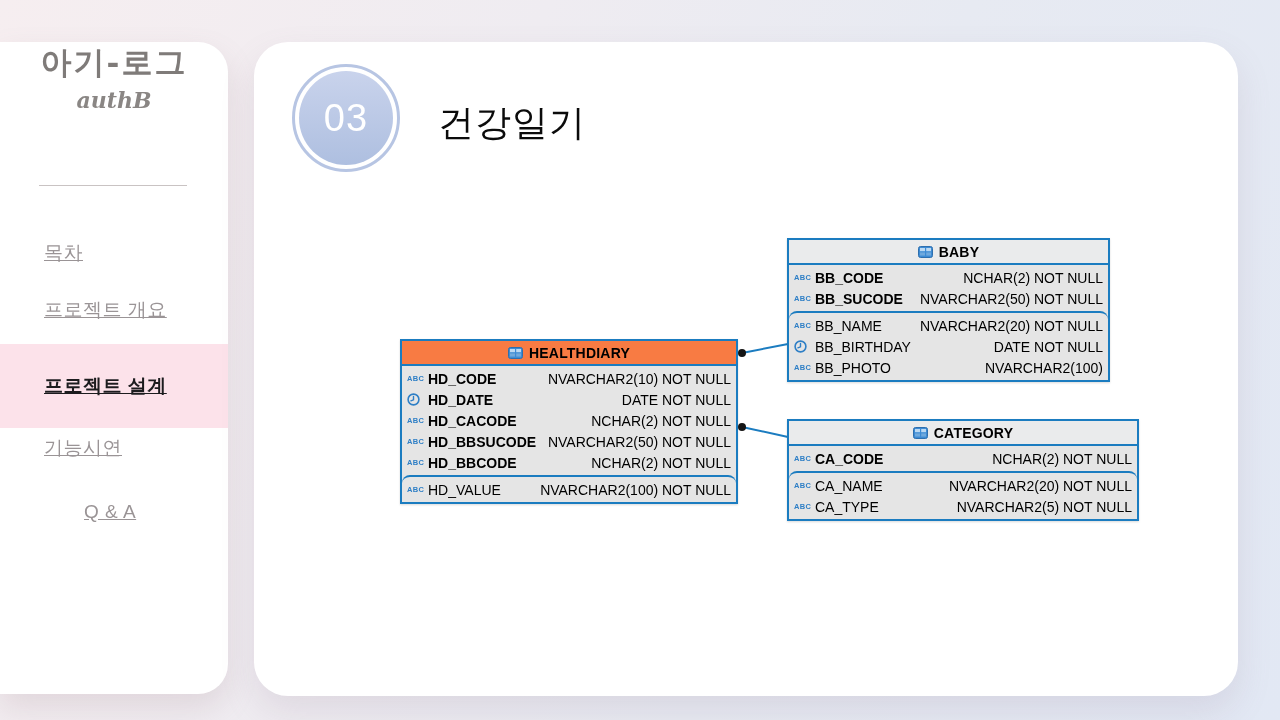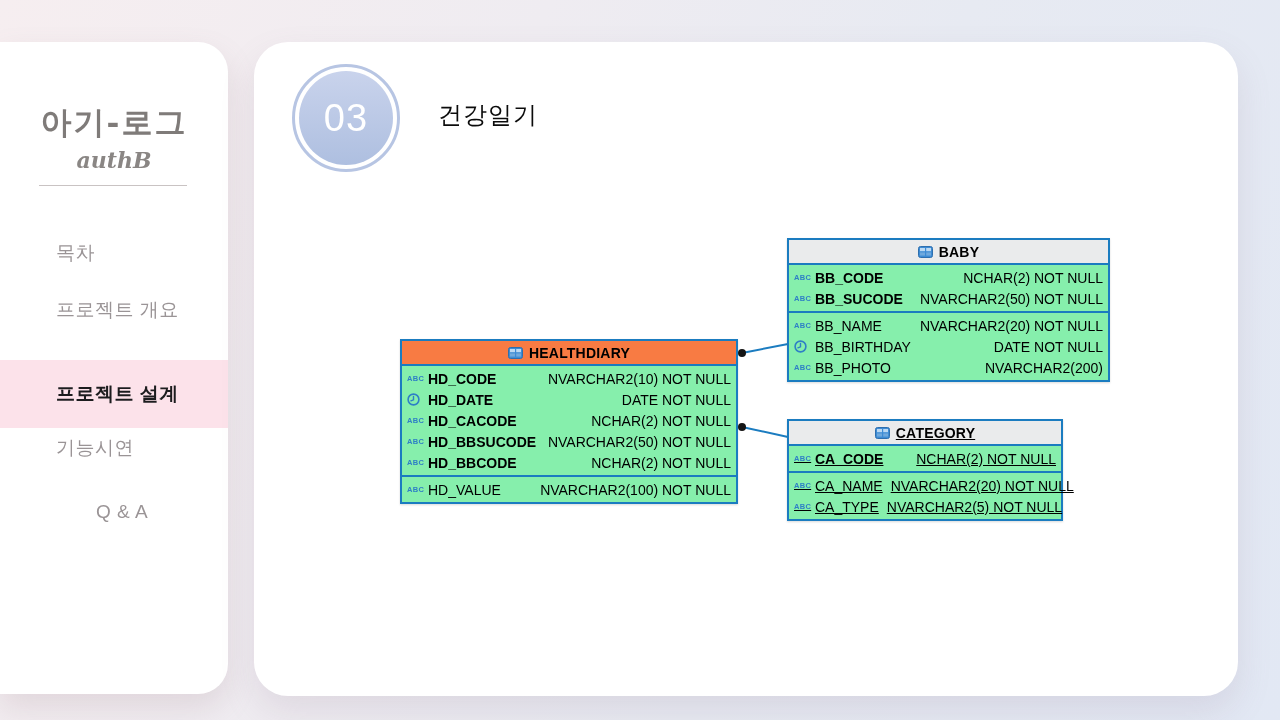--- a/index.html
+++ b/index.html
@@ -9,33 +9,33 @@
     background:linear-gradient(112deg,#f6eef0 0%,#efecf1 35%,#e7eaf2 62%,#e2e8f4 100%);
     position:relative;
   }
 
   
   .sidebar {
     position:absolute; left:0; top:42px; width:228px; height:652px;
     background:#ffffff; border-radius:0 30px 30px 0;
     box-shadow:0 14px 30px rgba(150,115,130,.18);
   }
-  .logo-block { position:absolute; top:0; left:0; width:228px; text-align:center; padding-top:60px; }
+  .logo-block { position:absolute; top:0; left:0; width:228px; text-align:center; }
   .logo-title {
     font-size:31px; font-weight:700; color:#7f7b79; letter-spacing:2px;
     font-family:"DejaVu Serif","Liberation Serif",serif;
   }
   .logo-subtitle {
     font-size:22px; font-weight:700; font-style:italic; color:#8a8684; margin-top:3px;
     font-family:"DejaVu Serif","Liberation Serif",serif;
   }
   .logo-divider { position:absolute; left:39px; top:143px; width:148px; height:1px; background:#c9c3c3; border:none; }
   .nav-item {
     position:absolute; left:0; width:228px; display:flex; align-items:center;
-    padding-left:56px; font-size:19px; color:#9a9496; cursor:pointer; letter-spacing:.5px;
+    padding-left:44px; font-size:19px; color:#9a9496; cursor:pointer; letter-spacing:.5px;text-decoration:underline;
   }
   .nav-item.active { background:#fce2ea; color:#1c1c1e; font-weight:600; }
 
   
   .main-card {
     position:absolute; left:254px; top:42px; width:984px; height:654px;
     background:#ffffff; border-radius:34px;
     box-shadow:0 16px 34px rgba(140,120,140,.16);
   }
   .slide-num-circle {
@@ -43,36 +43,36 @@
     border:3px solid #b7c5e3; border-radius:50%;
     display:flex; align-items:center; justify-content:center; background:#fff;
   }
   .slide-num-inner {
     width:94px; height:94px; border-radius:50%;
     background:linear-gradient(180deg,#c9d3ec 0%,#aebfe0 100%);
     display:flex; align-items:center; justify-content:center;
     color:#ffffff; font-size:38px; letter-spacing:1px;
   }
   .slide-title {
-    position:absolute; left:184px; top:57px; font-size:24px; font-weight:500; color:#0b0b0b;
+    position:absolute; left:184px; top:57px; font-size:36px; font-weight:500; color:#0b0b0b;
     letter-spacing:1px;
   }
 
   
   .erd-table {
-    position:absolute; background:#86efac; border:2px solid #1b7cc0;
+    position:absolute; background:#e5e5e5; border:2px solid #1b7cc0;
     font-size:14px; color:#000; box-shadow:0 1px 2px rgba(0,0,0,.15);
   }
   .erd-header {
     display:flex; align-items:center; justify-content:center; gap:6px;
     height:25px; border-bottom:2px solid #1b7cc0; font-weight:600; letter-spacing:.2px;
   }
   .erd-header.orange { background:#f87b43; }
   .erd-header.gray { background:#eaebec; }
-  .erd-section { padding:2px 0; }
+  .erd-section { padding:2px 0;border-radius:8px; }
   .erd-section + .erd-section { border-top:2px solid #1b7cc0; }
   .erd-row { display:flex; align-items:center; height:21px; padding:0 5px; }
   .icon-cell { width:21px; flex:none; display:flex; align-items:center; }
   .abc-glyph { font-size:7.5px; font-weight:800; color:#2e7fc6; letter-spacing:.3px; }
   .col-name { white-space:nowrap; }
   .erd-row.pk .col-name { font-weight:700; }
   .col-type { margin-left:auto; padding-left:8px; white-space:nowrap; }
 
   .erd-overlay { position:absolute; left:0; top:0; pointer-events:none; }
 </style>
@@ -85,21 +85,21 @@
     <div class="logo-subtitle">authB</div>
   </div>
   <div class="logo-divider"></div>
 
   <div class="nav-item" style="top:179px;height:64px;">
     <span>목차</span>
   </div>
   <div class="nav-item" style="top:236px;height:64px;">
     <span>프로젝트 개요</span>
   </div>
-  <div class="nav-item active" style="top:318px;height:68px;">
+  <div class="nav-item active" style="top:302px;height:84px;">
     <span>프로젝트 설계</span>
   </div>
   <div class="nav-item" style="top:374px;height:64px;">
     <span>기능시연</span>
   </div>
   <div class="nav-item" style="top:438px;height:64px;margin-left:40px;">
     <span>Q &amp; A</span>
   </div>
 </div>
 
@@ -222,26 +222,26 @@
           </svg>
       </span>
       <span class="col-name">BB_BIRTHDAY</span>
       <span class="col-type">DATE NOT NULL</span>
     </div>
     <div class="erd-row">
       <span class="icon-cell">
           <span class="abc-glyph">ABC</span>
         </span>
       <span class="col-name">BB_PHOTO</span>
-      <span class="col-type">NVARCHAR2(200)</span>
-    </div>
-  </div>
-</div>
-
-<div class="erd-table" style="left:787px;top:419px;width:276px;text-decoration:underline;">
+      <span class="col-type">NVARCHAR2(100)</span>
+    </div>
+  </div>
+</div>
+
+<div class="erd-table" style="left:787px;top:419px;width:352px;">
   <div class="erd-header gray">
     <svg width="15" height="12" viewBox="0 0 15 12">
       <rect x="0.5" y="0.5" width="14" height="11" rx="2" fill="#3d8bd4" stroke="#2e6fae"></rect>
       <rect x="2" y="2" width="5" height="3.2" fill="#bcd9f2"></rect>
         <rect x="8.2" y="2" width="4.8" height="3.2" fill="#bcd9f2"></rect>
       <rect x="2" y="6.4" width="5" height="3.2" fill="#6fa9dd"></rect>
         <rect x="8.2" y="6.4" width="4.8" height="3.2" fill="#6fa9dd"></rect>
     </svg>
     <span>CATEGORY</span>
   </div>

